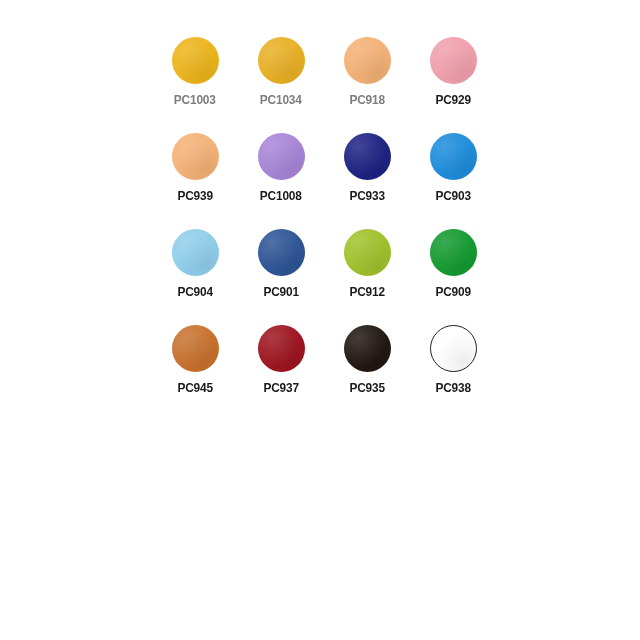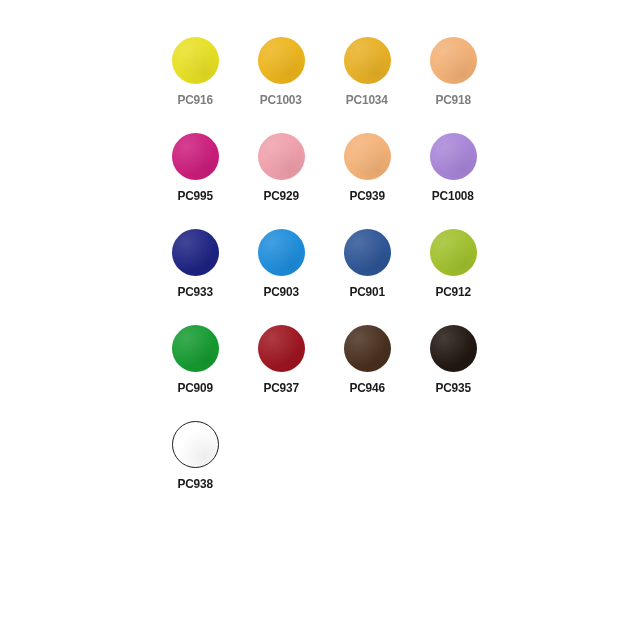--- a/index.html
+++ b/index.html
@@ -86,38 +86,30 @@
   .swatch-label.muted {
     color: #7d7d7d;
   }
 </style>
 </head>
 <body>
 
 <div id="swatch-page">
   <div id="swatch-grid">
       <div class="swatch-cell">
-        <div class="swatch-dot textured" style="background: rgb(232, 224, 36);"></div>
-        <div class="swatch-label muted">PC916</div>
-      </div>
-      <div class="swatch-cell">
         <div class="swatch-dot textured" style="background: rgb(237, 181, 28);"></div>
         <div class="swatch-label muted">PC1003</div>
       </div>
       <div class="swatch-cell">
         <div class="swatch-dot textured" style="background: rgb(232, 176, 37);"></div>
         <div class="swatch-label muted">PC1034</div>
       </div>
       <div class="swatch-cell">
         <div class="swatch-dot textured" style="background: rgb(243, 177, 118);"></div>
         <div class="swatch-label muted">PC918</div>
-      </div>
-      <div class="swatch-cell">
-        <div class="swatch-dot textured" style="background: rgb(204, 29, 124);"></div>
-        <div class="swatch-label">PC995</div>
       </div>
       <div class="swatch-cell">
         <div class="swatch-dot textured" style="background: rgb(240, 160, 172);"></div>
         <div class="swatch-label">PC929</div>
       </div>
       <div class="swatch-cell">
         <div class="swatch-dot textured" style="background: rgb(244, 178, 119);"></div>
         <div class="swatch-label">PC939</div>
       </div>
       <div class="swatch-cell">
@@ -126,38 +118,42 @@
       </div>
       <div class="swatch-cell">
         <div class="swatch-dot textured" style="background: rgb(30, 35, 131);"></div>
         <div class="swatch-label">PC933</div>
       </div>
       <div class="swatch-cell">
         <div class="swatch-dot textured" style="background: rgb(30, 141, 220);"></div>
         <div class="swatch-label">PC903</div>
       </div>
       <div class="swatch-cell">
+        <div class="swatch-dot textured" style="background: rgb(144, 206, 235);"></div>
+        <div class="swatch-label">PC904</div>
+      </div>
+      <div class="swatch-cell">
         <div class="swatch-dot textured" style="background: rgb(46, 85, 150);"></div>
         <div class="swatch-label">PC901</div>
       </div>
       <div class="swatch-cell">
         <div class="swatch-dot textured" style="background: rgb(161, 193, 44);"></div>
         <div class="swatch-label">PC912</div>
       </div>
       <div class="swatch-cell">
         <div class="swatch-dot textured" style="background: rgb(21, 155, 49);"></div>
         <div class="swatch-label">PC909</div>
       </div>
       <div class="swatch-cell">
+        <div class="swatch-dot textured" style="background: rgb(200, 114, 46);"></div>
+        <div class="swatch-label">PC945</div>
+      </div>
+      <div class="swatch-cell">
         <div class="swatch-dot textured" style="background: rgb(158, 21, 32);"></div>
         <div class="swatch-label">PC937</div>
-      </div>
-      <div class="swatch-cell">
-        <div class="swatch-dot textured" style="background: rgb(73, 48, 31);"></div>
-        <div class="swatch-label">PC946</div>
       </div>
       <div class="swatch-cell">
         <div class="swatch-dot textured" style="background: rgb(34, 24, 18);"></div>
         <div class="swatch-label">PC935</div>
       </div>
       <div class="swatch-cell">
         <div class="swatch-dot textured outlined" style="background: rgb(255, 255, 255);"></div>
         <div class="swatch-label">PC938</div>
       </div>
     </div>

